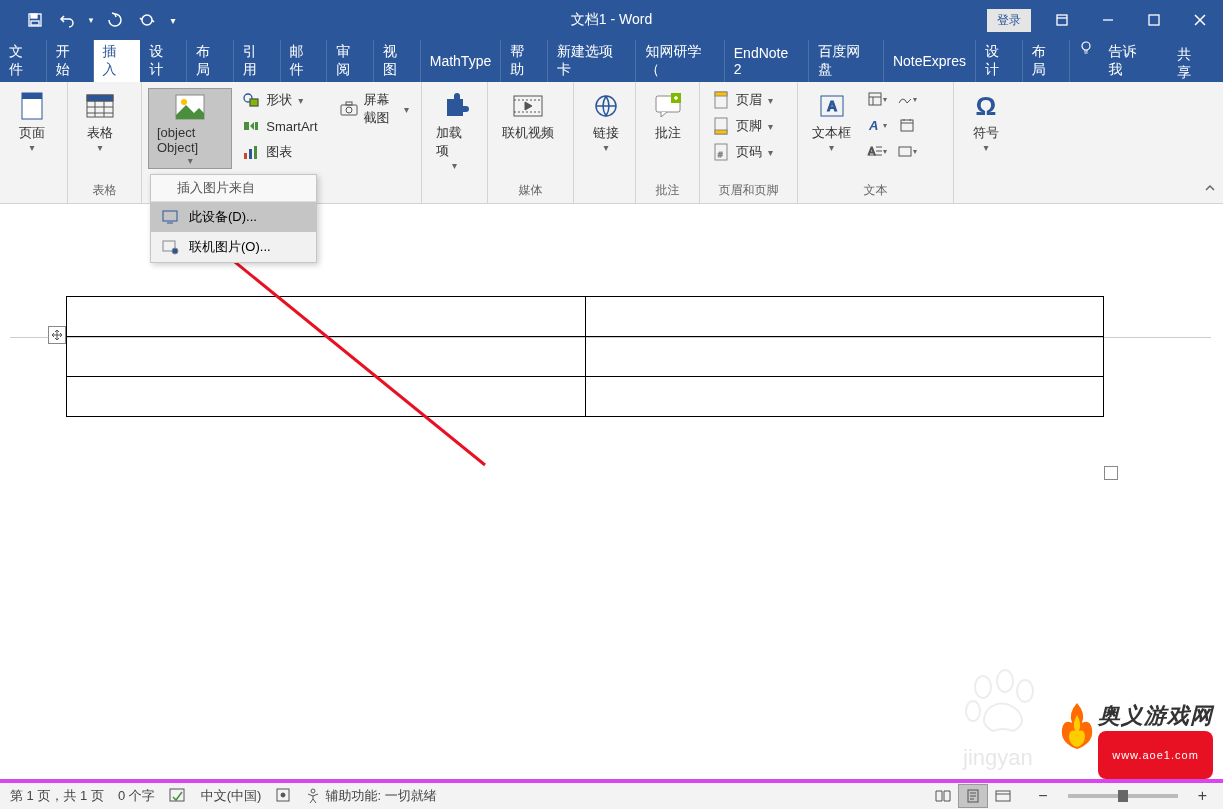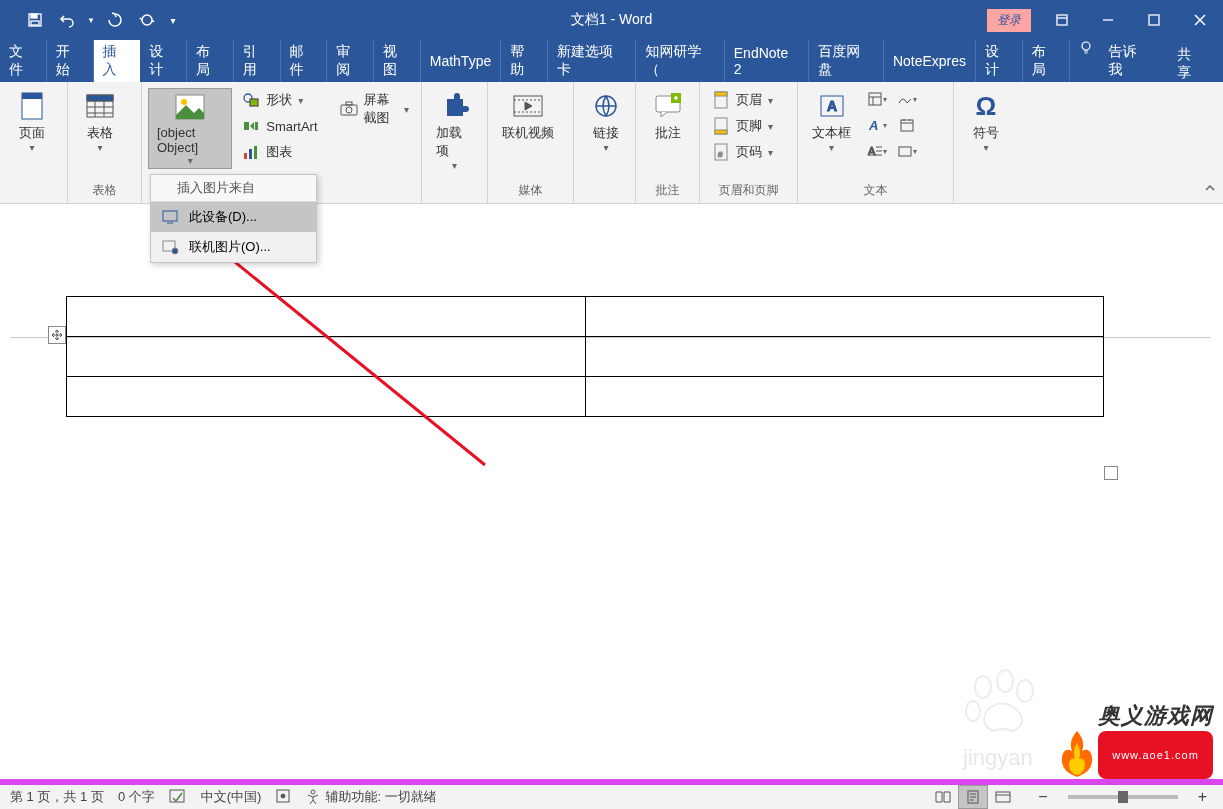--- a/index.html
+++ b/index.html
@@ -4,21 +4,21 @@
 <style>
 * { margin: 0; padding: 0; box-sizing: border-box; font-family: "Microsoft YaHei", sans-serif; }
 body { width: 1223px; height: 809px; background: #fff; overflow: hidden; position: relative; }
 
 .titlebar { height: 40px; background: #2b579a; display: flex; align-items: center; color: #fff; font-size: 13px; position: relative; }
 .titlebar .qat { display: flex; align-items: center; gap: 2px; padding-left: 20px; }
 .qat-btn { width: 30px; height: 30px; display: flex; align-items: center; justify-content: center; color: #fff; }
 .qat-btn svg { width: 16px; height: 16px; }
 .titlebar .title { position: absolute; left: 50%; transform: translateX(-50%); font-size: 14px; }
 .titlebar .right-controls { margin-left: auto; display: flex; align-items: center; }
-.login-btn { background: #fca5a5; color: #2b579a; padding: 3px 10px; font-size: 12px; margin-right: 8px; font-style: italic; }
+.login-btn { background: #e5e5e5; color: #2b579a; padding: 3px 10px; font-size: 12px; margin-right: 8px; }
 .win-btn { width: 46px; height: 40px; display: flex; align-items: center; justify-content: center; color: #fff; }
 .win-btn svg { width: 14px; height: 14px; }
 
 .ribbon-tabs { height: 42px; background: #2b579a; display: flex; align-items: stretch; color: #fff; font-size: 14px; }
 .ribbon-tab { padding: 0 9px; display: flex; align-items: center; cursor: pointer; border-right: 1px solid rgba(255,255,255,0.15); }
 .ribbon-tab.active { background: #fff; color: #2b579a; }
 .tellme-icon { margin-left: 8px; margin-right: 6px; }
 .share { margin-left: auto; padding: 0 18px; display: flex; align-items: center; gap: 6px; flex-direction: column; }
 
 .ribbon-panel { height: 122px; background: #f3f3f3; border-bottom: 1px solid #d4d4d4; display: flex; position: relative; }
@@ -46,21 +46,21 @@
 
 .document-area { position: absolute; top: 204px; left: 0; right: 0; bottom: 30px; background: #fff; overflow: hidden; }
 .page { position: absolute; left: 66px; top: 92px; width: 1038px; }
 .table-handle { position: absolute; left: 48px; top: 122px; width: 18px; height: 18px; border: 1px solid #888; background: #fff; display: flex; align-items: center; justify-content: center; }
 .word-table { border-collapse: collapse; width: 100%; }
 .word-table td { border: 1px solid #000; height: 40px; }
 .resize-handle { position: absolute; left: 1104px; top: 262px; width: 14px; height: 14px; border: 1px solid #888; background: #fff; }
 
 .arrow-annotation { position: absolute; z-index: 90; pointer-events: none; }
 
-.statusbar { position: absolute; bottom: 0; left: 0; right: 0; height: 30px; background: #f3f3f3; border-top: 6px solid #d946ef; display: flex; align-items: center; font-size: 13px; color: #444; padding: 0 10px; gap: 14px; }
+.statusbar { position: absolute; bottom: 0; left: 0; right: 0; height: 30px; background: #f3f3f3; border-top: 4px solid #d946ef; display: flex; align-items: center; font-size: 13px; color: #444; padding: 0 10px; gap: 14px; }
 .statusbar .spacer { flex: 1; }
 .view-btns { display: flex; gap: 0; }
 .view-btn { width: 30px; height: 24px; display: flex; align-items: center; justify-content: center; border: 1px solid transparent; }
 .view-btn.active { background: #c5c5c5; border-color: #999; }
 .zoom-slider { width: 110px; height: 4px; background: #bbb; position: relative; }
 .zoom-thumb { position: absolute; left: 50%; top: -4px; width: 10px; height: 12px; background: #666; transform: translateX(-50%); }
 
 .watermark-logo { position: absolute; right: 10px; bottom: 30px; z-index: 200; }
 .watermark-bai { position: absolute; right: 180px; bottom: 38px; z-index: 50; opacity: 0.35; color: #bbb; font-size: 22px; }
 
@@ -501,21 +501,21 @@
     <ellipse cx="20" cy="18" rx="8" ry="11"></ellipse>
       <ellipse cx="42" cy="12" rx="8" ry="11"></ellipse>
       <ellipse cx="62" cy="22" rx="8" ry="11"></ellipse>
       <ellipse cx="10" cy="42" rx="7" ry="10"></ellipse>
     <path d="M25 40 Q40 28 55 42 Q65 55 50 62 Q40 58 30 62 Q15 55 25 40"></path>
   </svg>
   <div style="">jingyan</div>
 </div>
 
 <div class="watermark-logo">
-  <div style="display:flex;align-items:flex-end;">
+  <div style="display:flex;align-items:flex-start;">
     <svg width="42" height="50" viewBox="0 0 42 50">
       <path d="M21 2 Q30 12 26 22 Q34 18 36 28 Q38 42 21 48 Q4 42 6 28 Q8 18 16 22 Q12 12 21 2" fill="#ff6b00"></path>
       <path d="M21 14 Q26 22 23 30 Q28 28 29 35 Q29 44 21 46 Q13 44 13 35 Q14 28 19 30 Q16 22 21 14" fill="#ffcc00"></path>
     </svg>
     <div>
       <div style="font-size:22px;font-weight:bold;color:#333;font-style:italic;letter-spacing:1px">奥义游戏网</div>
       <div style="background:#e81123;color:#fff;font-size:11px;padding:18px 6px;border-radius:8px;text-align:center;letter-spacing:1px">www.aoe1.com</div>
     </div>
   </div>
 </div>

